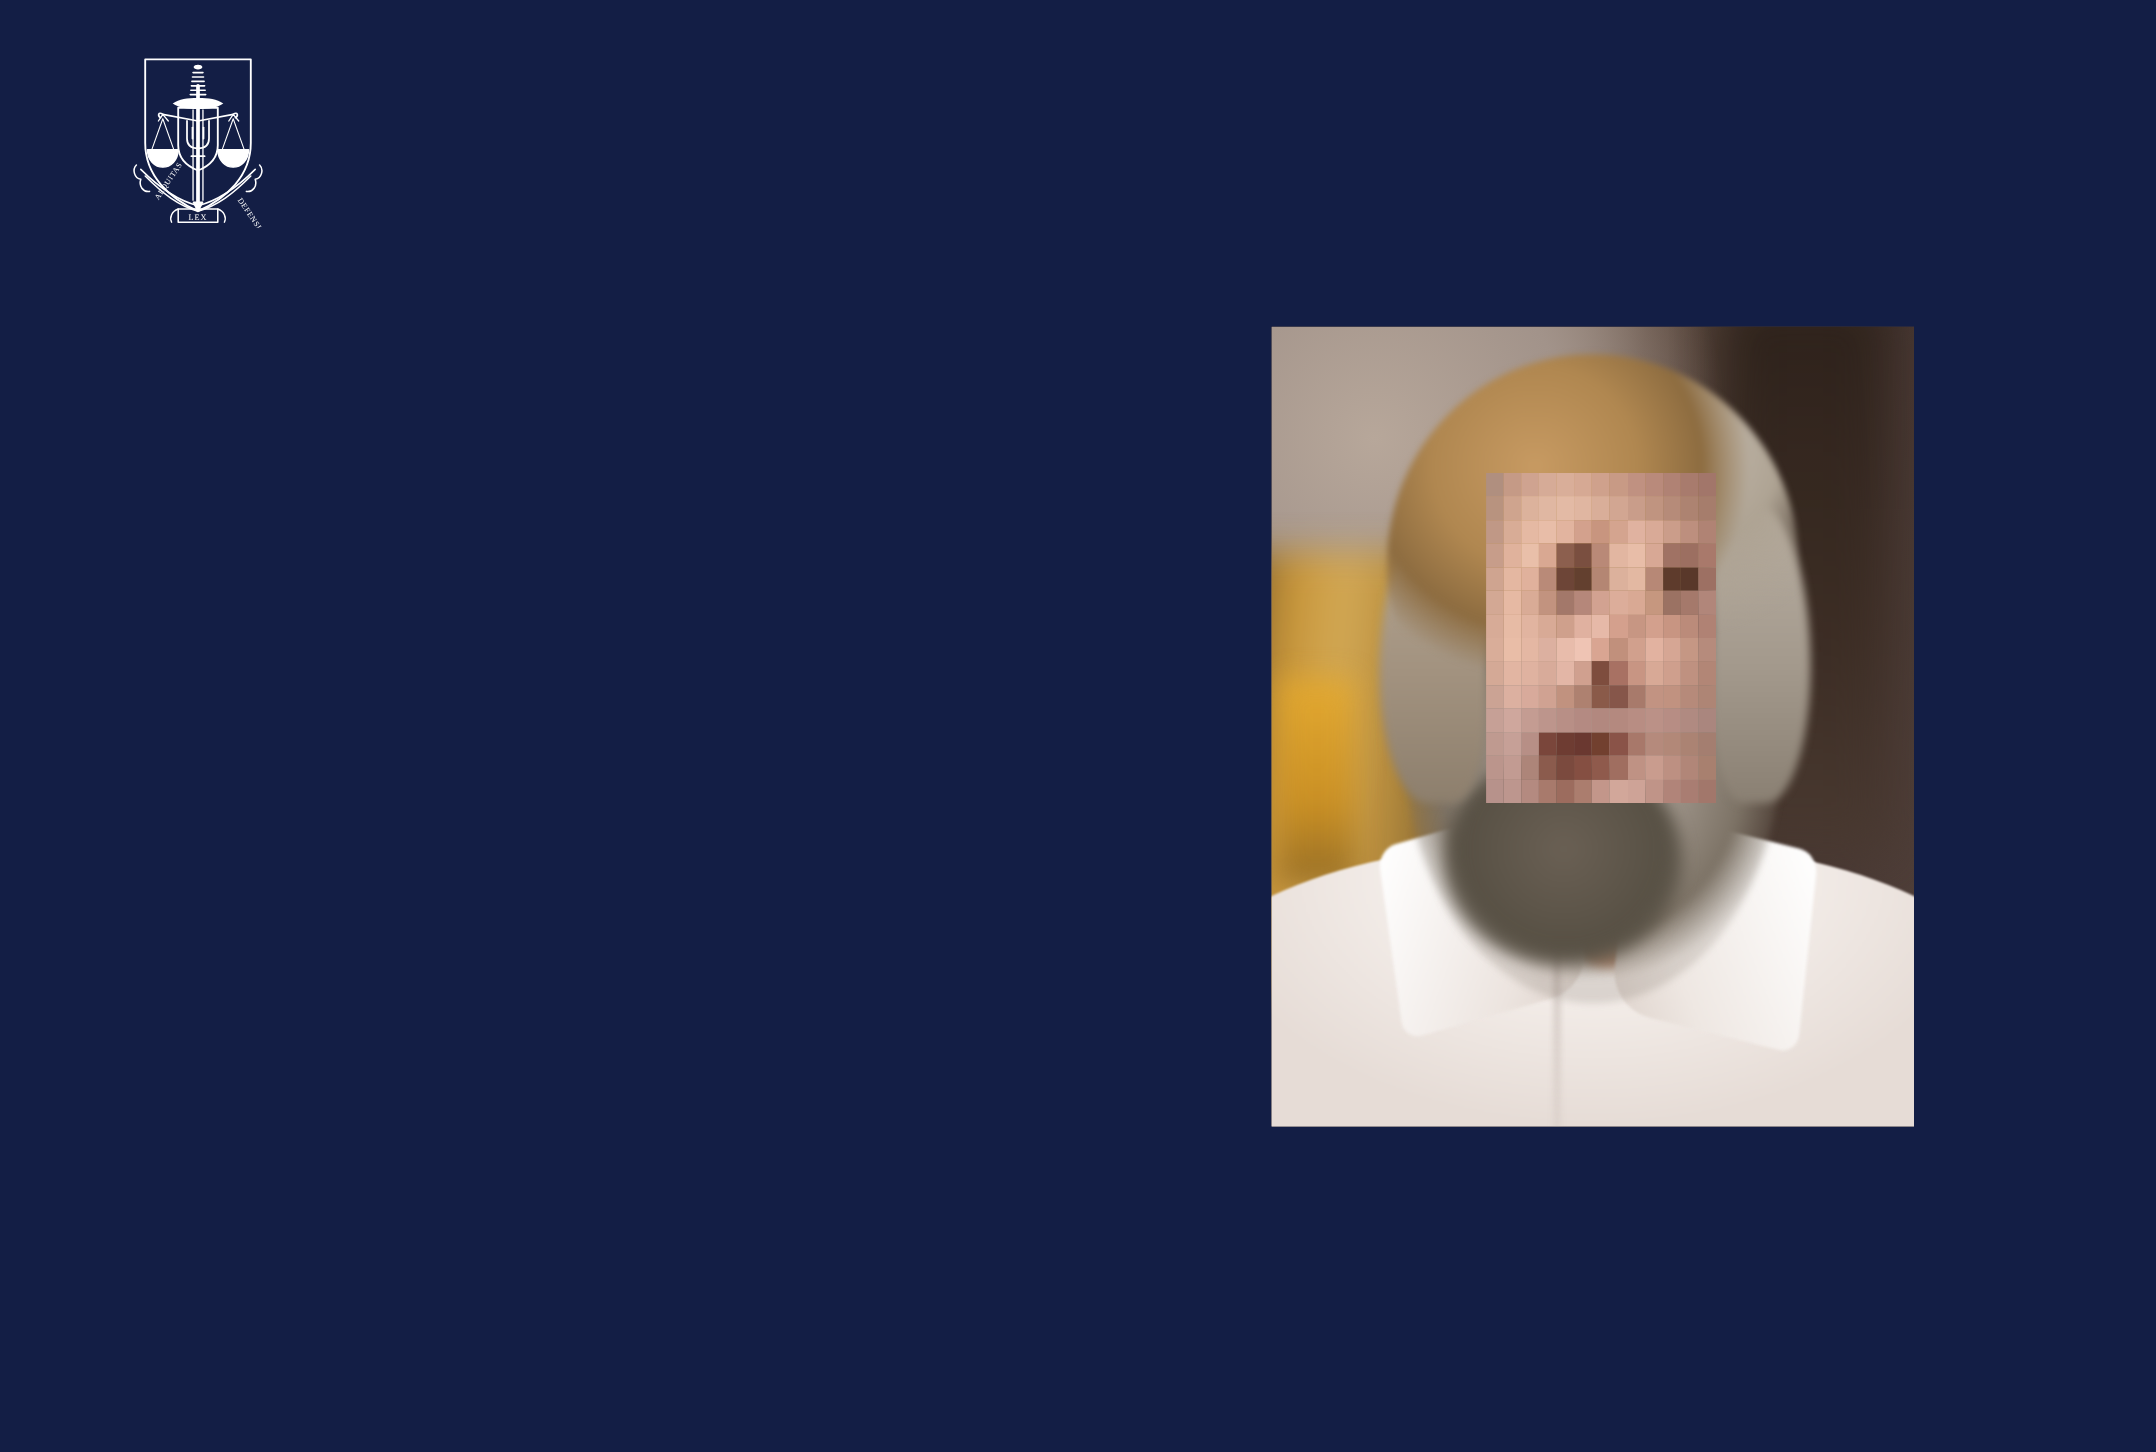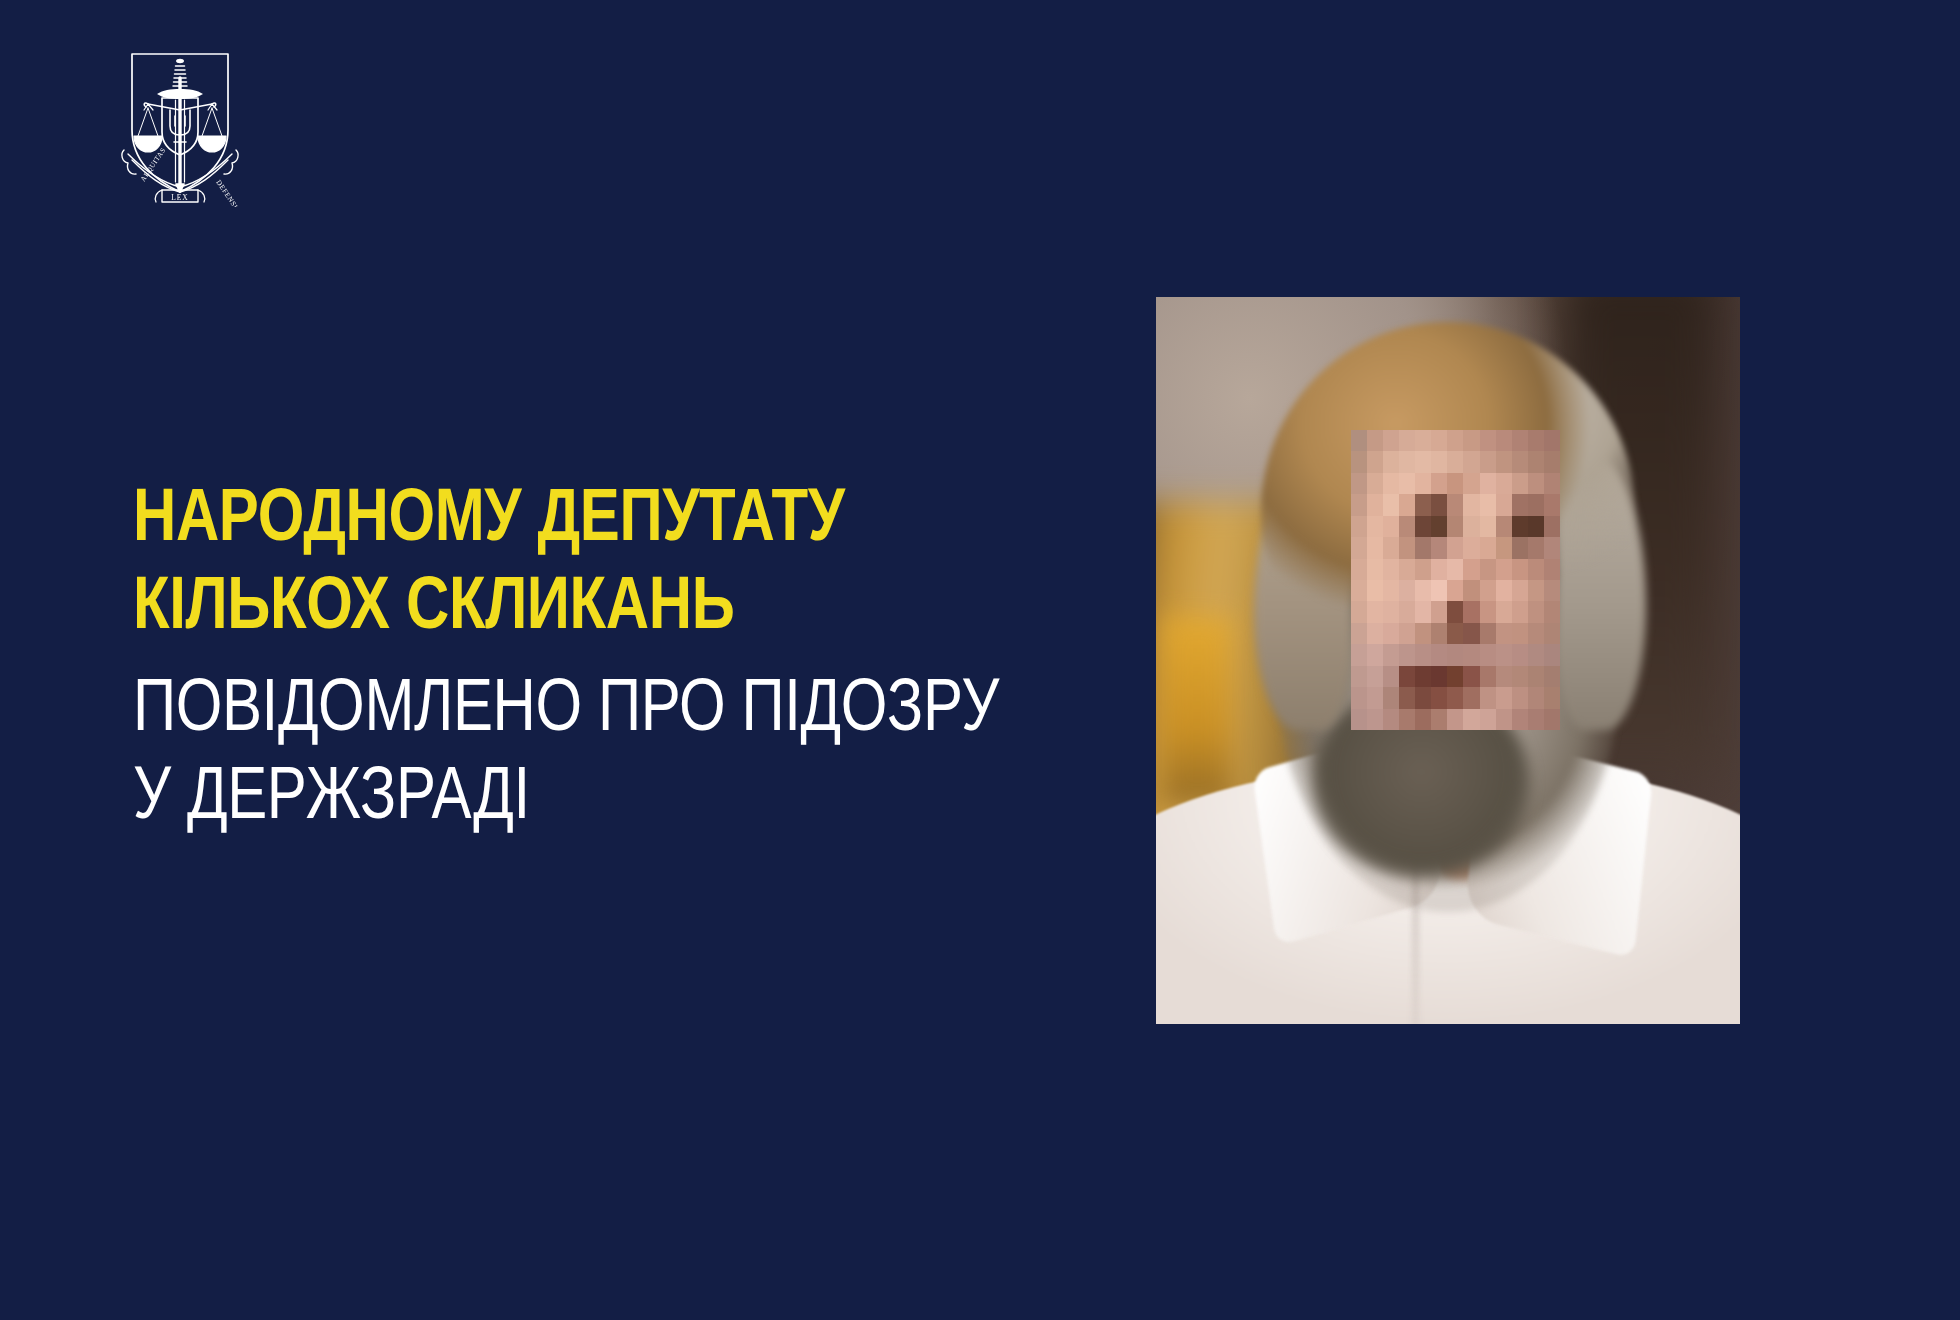--- a/index.html
+++ b/index.html
@@ -283,26 +283,20 @@
 
       <path d="M52 148 H88 V160 H52 Z" stroke-width="1.4"></path>
       <path d="M52 148 C46 150 44 156 46 160 M88 148 C94 150 96 156 94 160" stroke-width="1.3"></path>
 
       <text x="34" y="140" fill="#ffffff" stroke="none" font-family="Liberation Serif, serif" font-size="7" letter-spacing="0.6" transform="rotate(-56 34 140)" data-name="emblem-ribbon-left-text">AEQUITAS</text>
       <text x="70" y="158" fill="#ffffff" stroke="none" font-family="Liberation Serif, serif" font-size="7.5" letter-spacing="0.9" text-anchor="middle" data-name="emblem-ribbon-center-text">LEX</text>
       <text x="106" y="140" fill="#ffffff" stroke="none" font-family="Liberation Serif, serif" font-size="7" letter-spacing="0.6" transform="rotate(56 106 140)" data-name="emblem-ribbon-right-text">DEFENSIO</text>
     </svg>
   </div>
 
-  <div id="headline" data-name="headline-block">
-    <span class="hl-line hl-strong" data-name="headline-line-1" style="color: rgb(242, 221, 30);">НАРОДНОМУ ДЕПУТАТУ</span>
-    <span class="hl-line hl-strong" data-name="headline-line-2" style="color: rgb(242, 221, 30);">КІЛЬКОХ СКЛИКАНЬ</span>
-    <span class="hl-line hl-light first" data-name="headline-line-3" style="color: rgb(255, 255, 255);">ПОВІДОМЛЕНО ПРО ПІДОЗРУ</span>
-    <span class="hl-line hl-light" data-name="headline-line-4" style="color: rgb(255, 255, 255);">У ДЕРЖЗРАДІ</span>
-  </div>
 
   <div id="photo-frame" data-name="subject-photo">
     <div id="photo-stage" data-name="photo-stage">
 
       <div class="bg-wall" data-name="photo-background-wall"></div>
       <div class="bg-dark-post" data-name="photo-background-dark-column"></div>
       <div class="bg-gold" data-name="photo-background-gold-frame"></div>
       <div class="bg-gold2" data-name="photo-background-gold-accent"></div>
 
       <div class="shirt" data-name="subject-shirt"></div>

